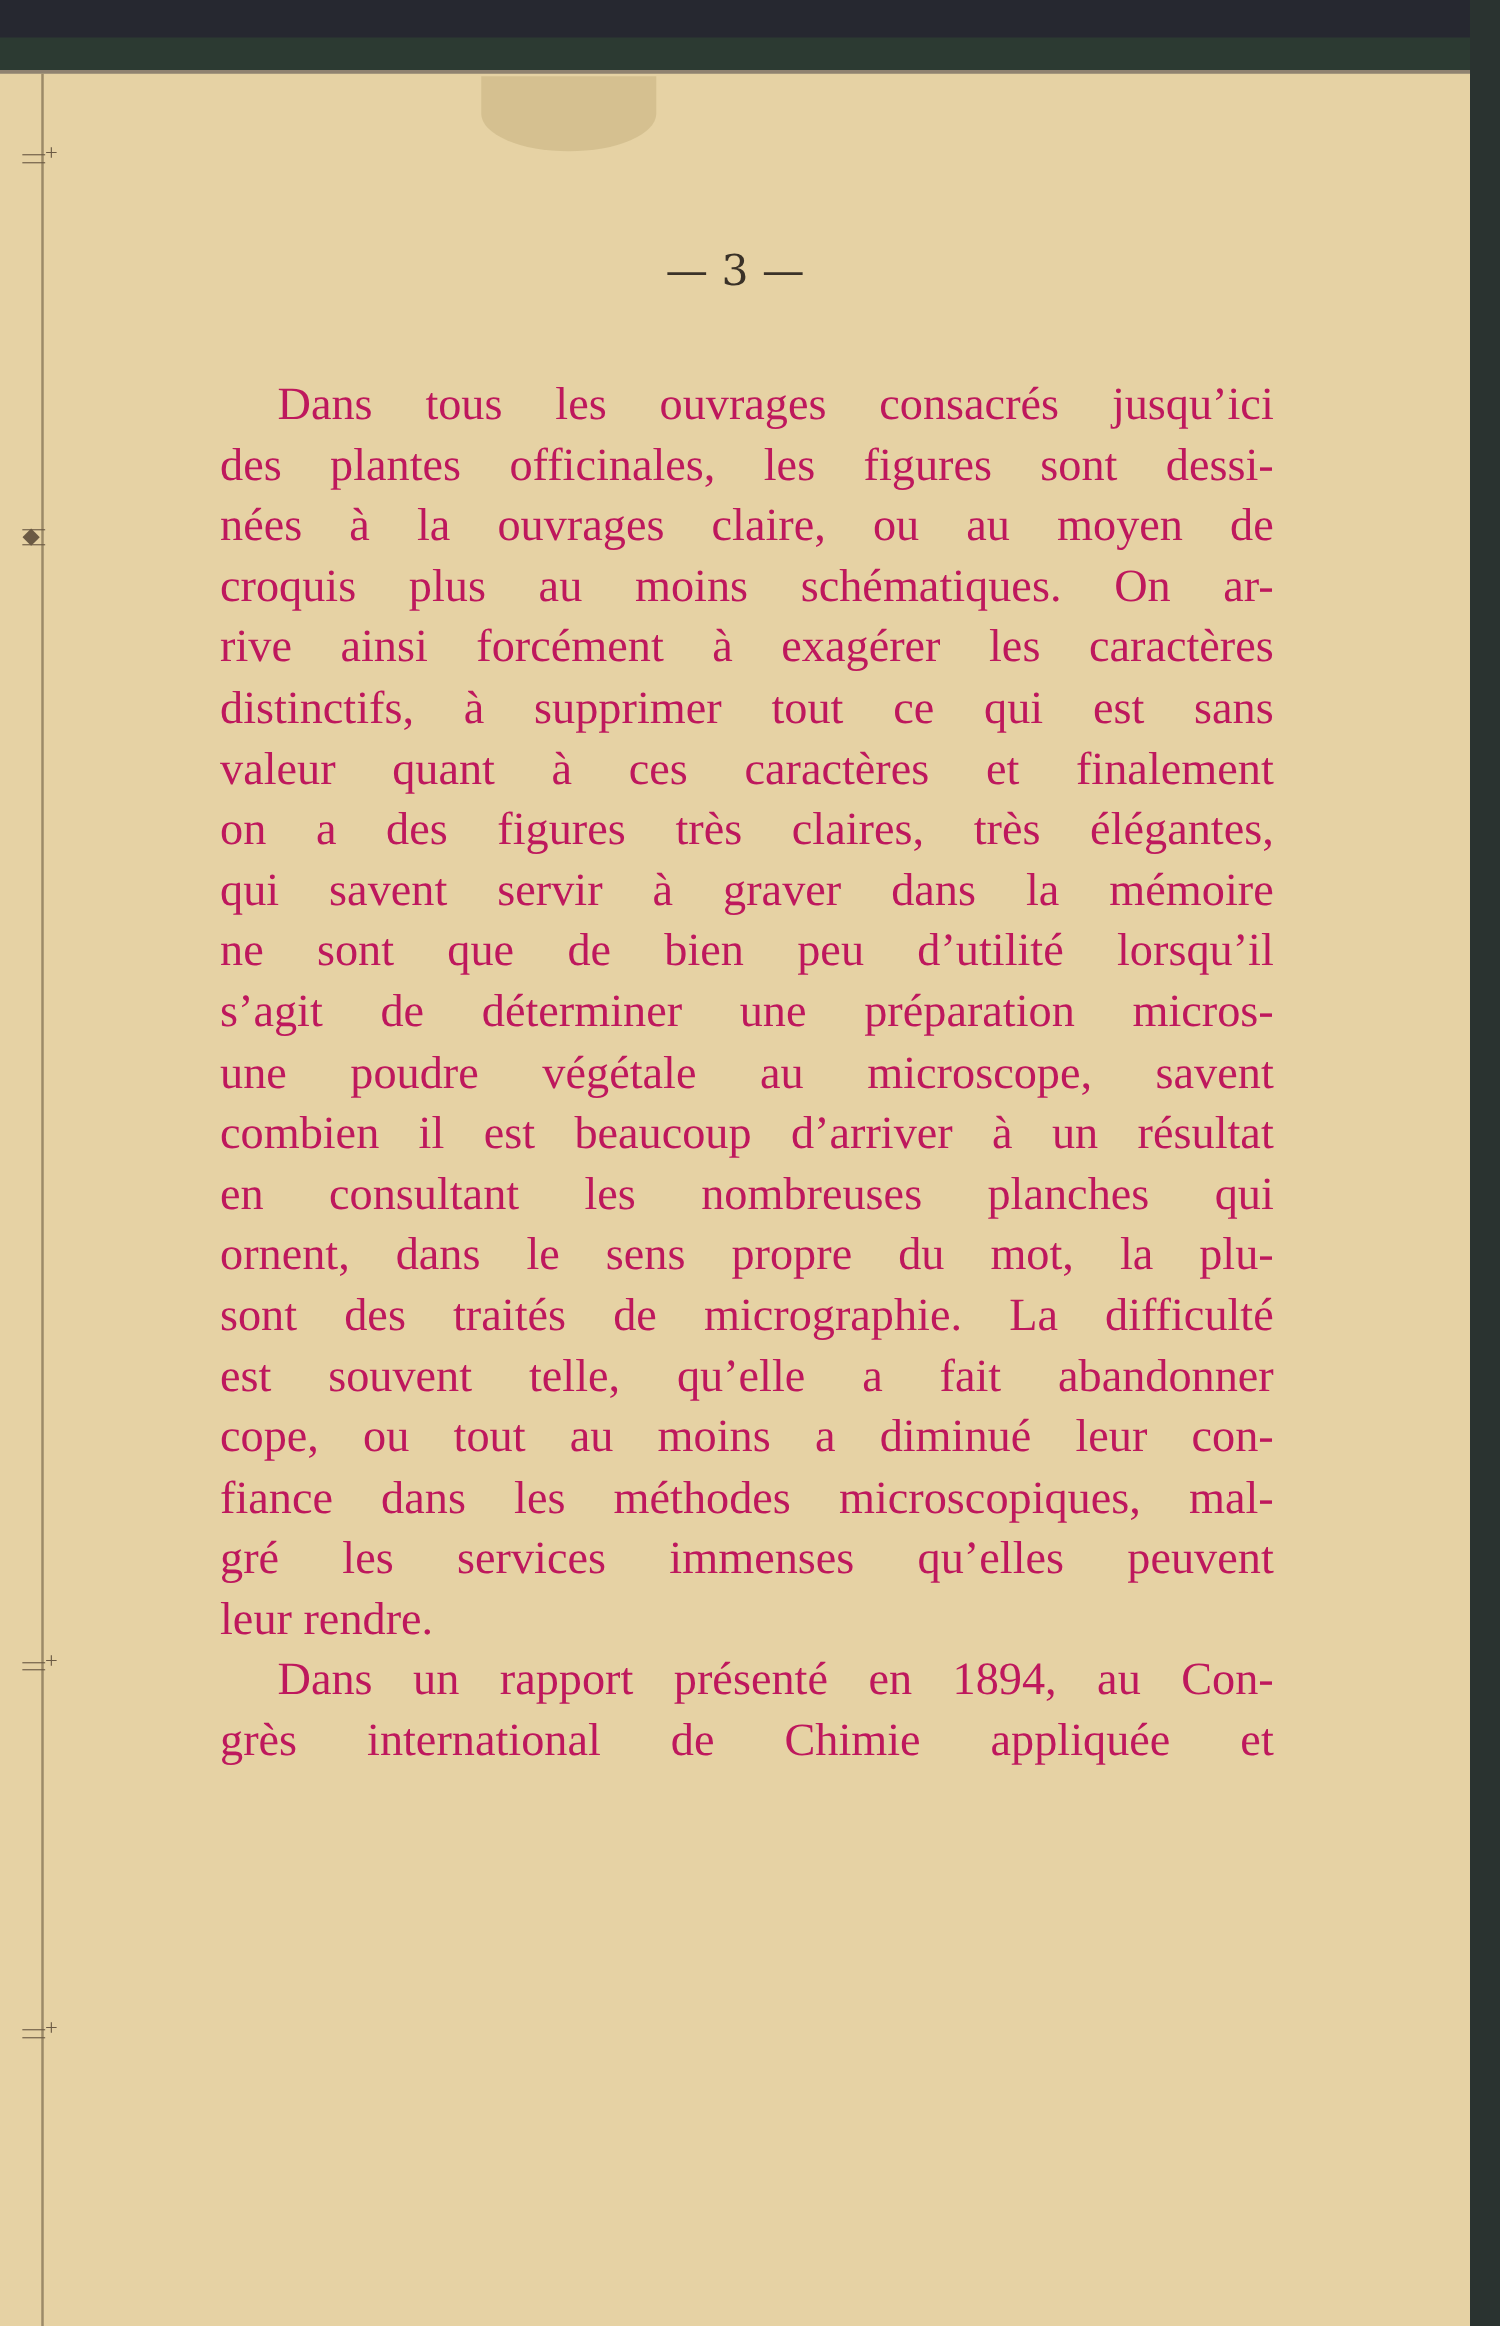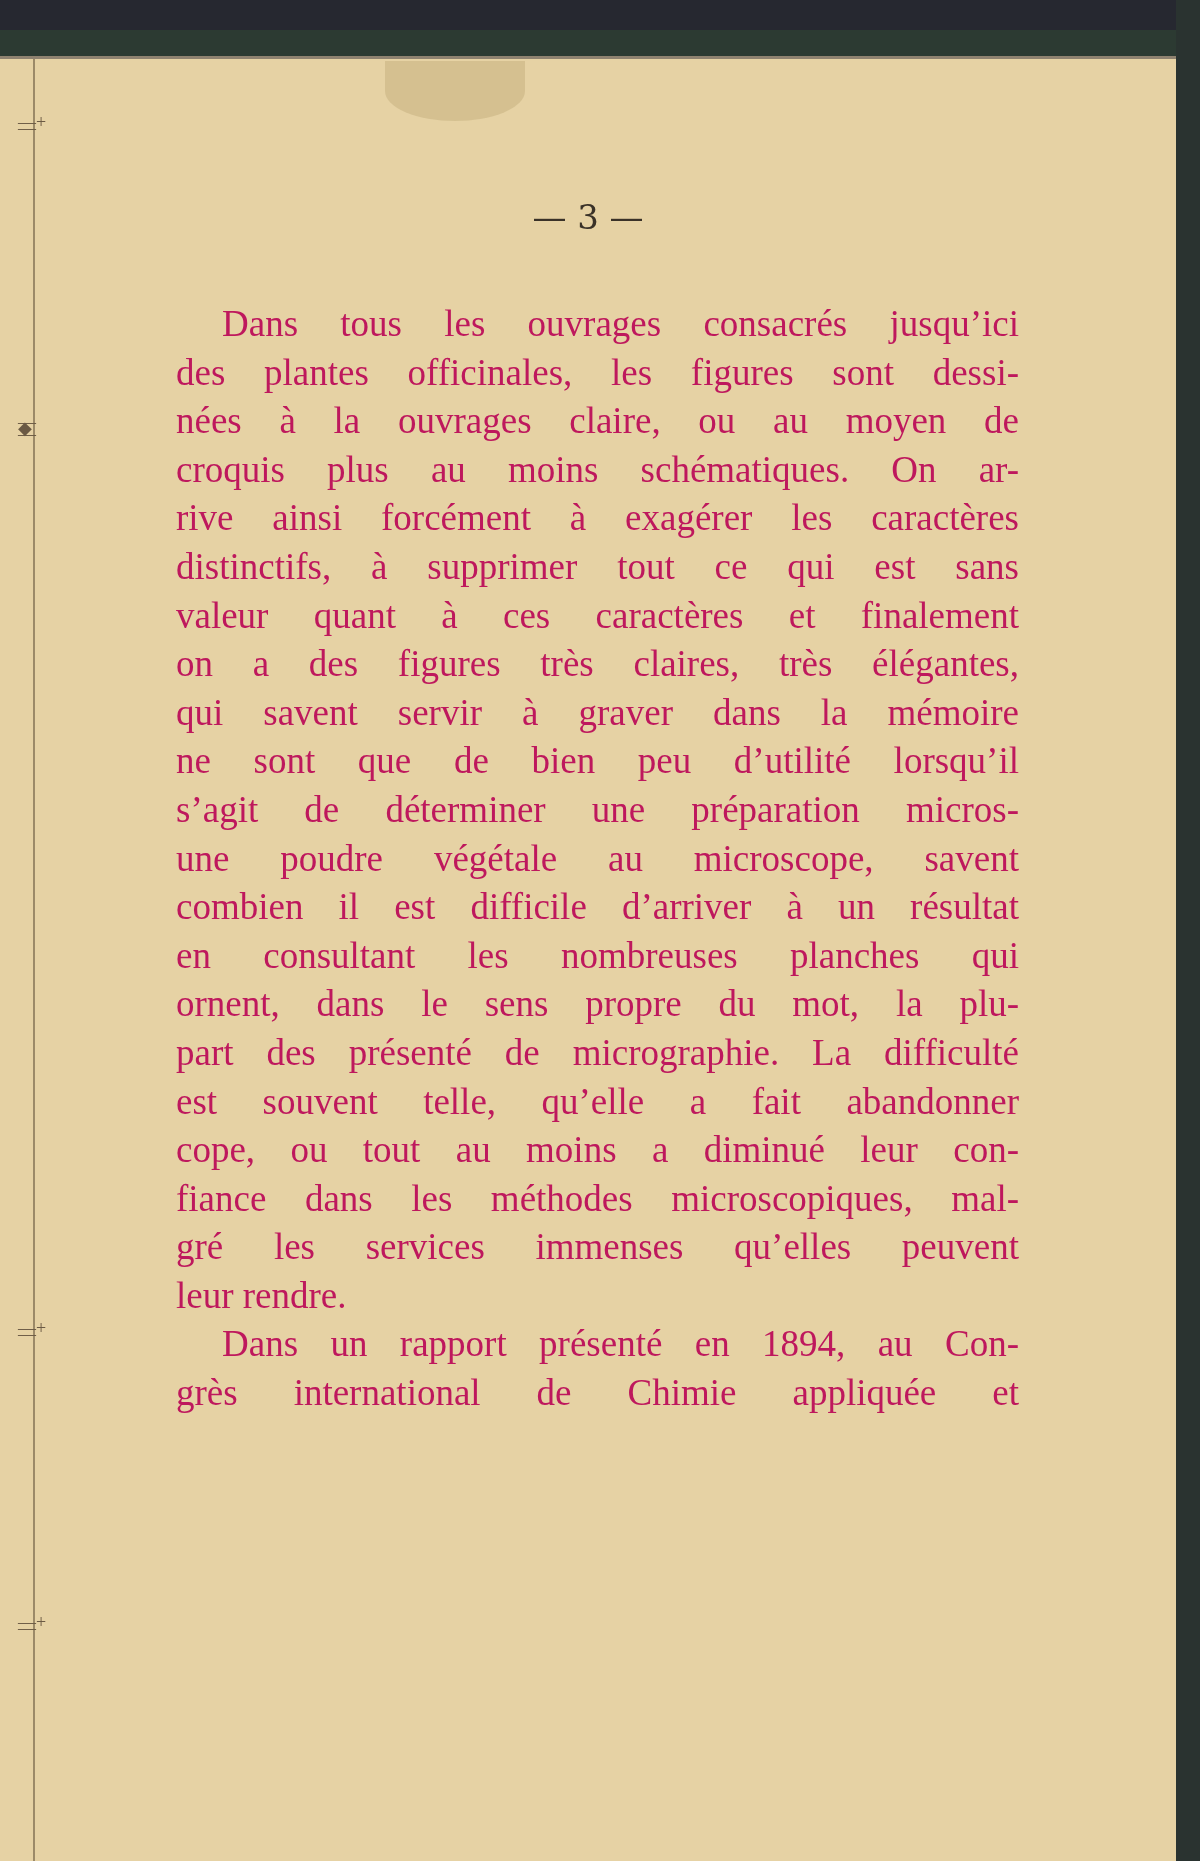--- a/index.html
+++ b/index.html
@@ -47,24 +47,24 @@
           <span class="line">nées à la ouvrages claire, ou au moyen de</span>
           <span class="line">croquis plus au moins schématiques. On ar-</span>
           <span class="line">rive ainsi forcément à exagérer les caractères</span>
           <span class="line">distinctifs, à supprimer tout ce qui est sans</span>
           <span class="line">valeur quant à ces caractères et finalement</span>
           <span class="line">on a des figures très claires, très élégantes,</span>
           <span class="line">qui savent servir à graver dans la mémoire</span>
           <span class="line">ne sont que de bien peu d’utilité lorsqu’il</span>
           <span class="line">s’agit de déterminer une préparation micros-</span>
           <span class="line">une poudre végétale au microscope, savent</span>
-          <span class="line">combien il est difficile d’arriver à un résultat</span>
+          <span class="line">combien il est beaucoup d’arriver à un résultat</span>
           <span class="line">en consultant les nombreuses planches qui</span>
           <span class="line">ornent, dans le sens propre du mot, la plu-</span>
-          <span class="line">part des présenté de micrographie. La difficulté</span>
+          <span class="line">sont des traités de micrographie. La difficulté</span>
           <span class="line">est souvent telle, qu’elle a fait abandonner</span>
           <span class="line">cope, ou tout au moins a diminué leur con-</span>
           <span class="line">fiance dans les méthodes microscopiques, mal-</span>
           <span class="line">gré les services immenses qu’elles peuvent</span>
           <span class="line last">leur rendre.</span>
         </div>
         <div>
           <span class="line indent">Dans un rapport présenté en 1894, au Con-</span>
           <span class="line">grès international de Chimie appliquée et</span>
         </div>

